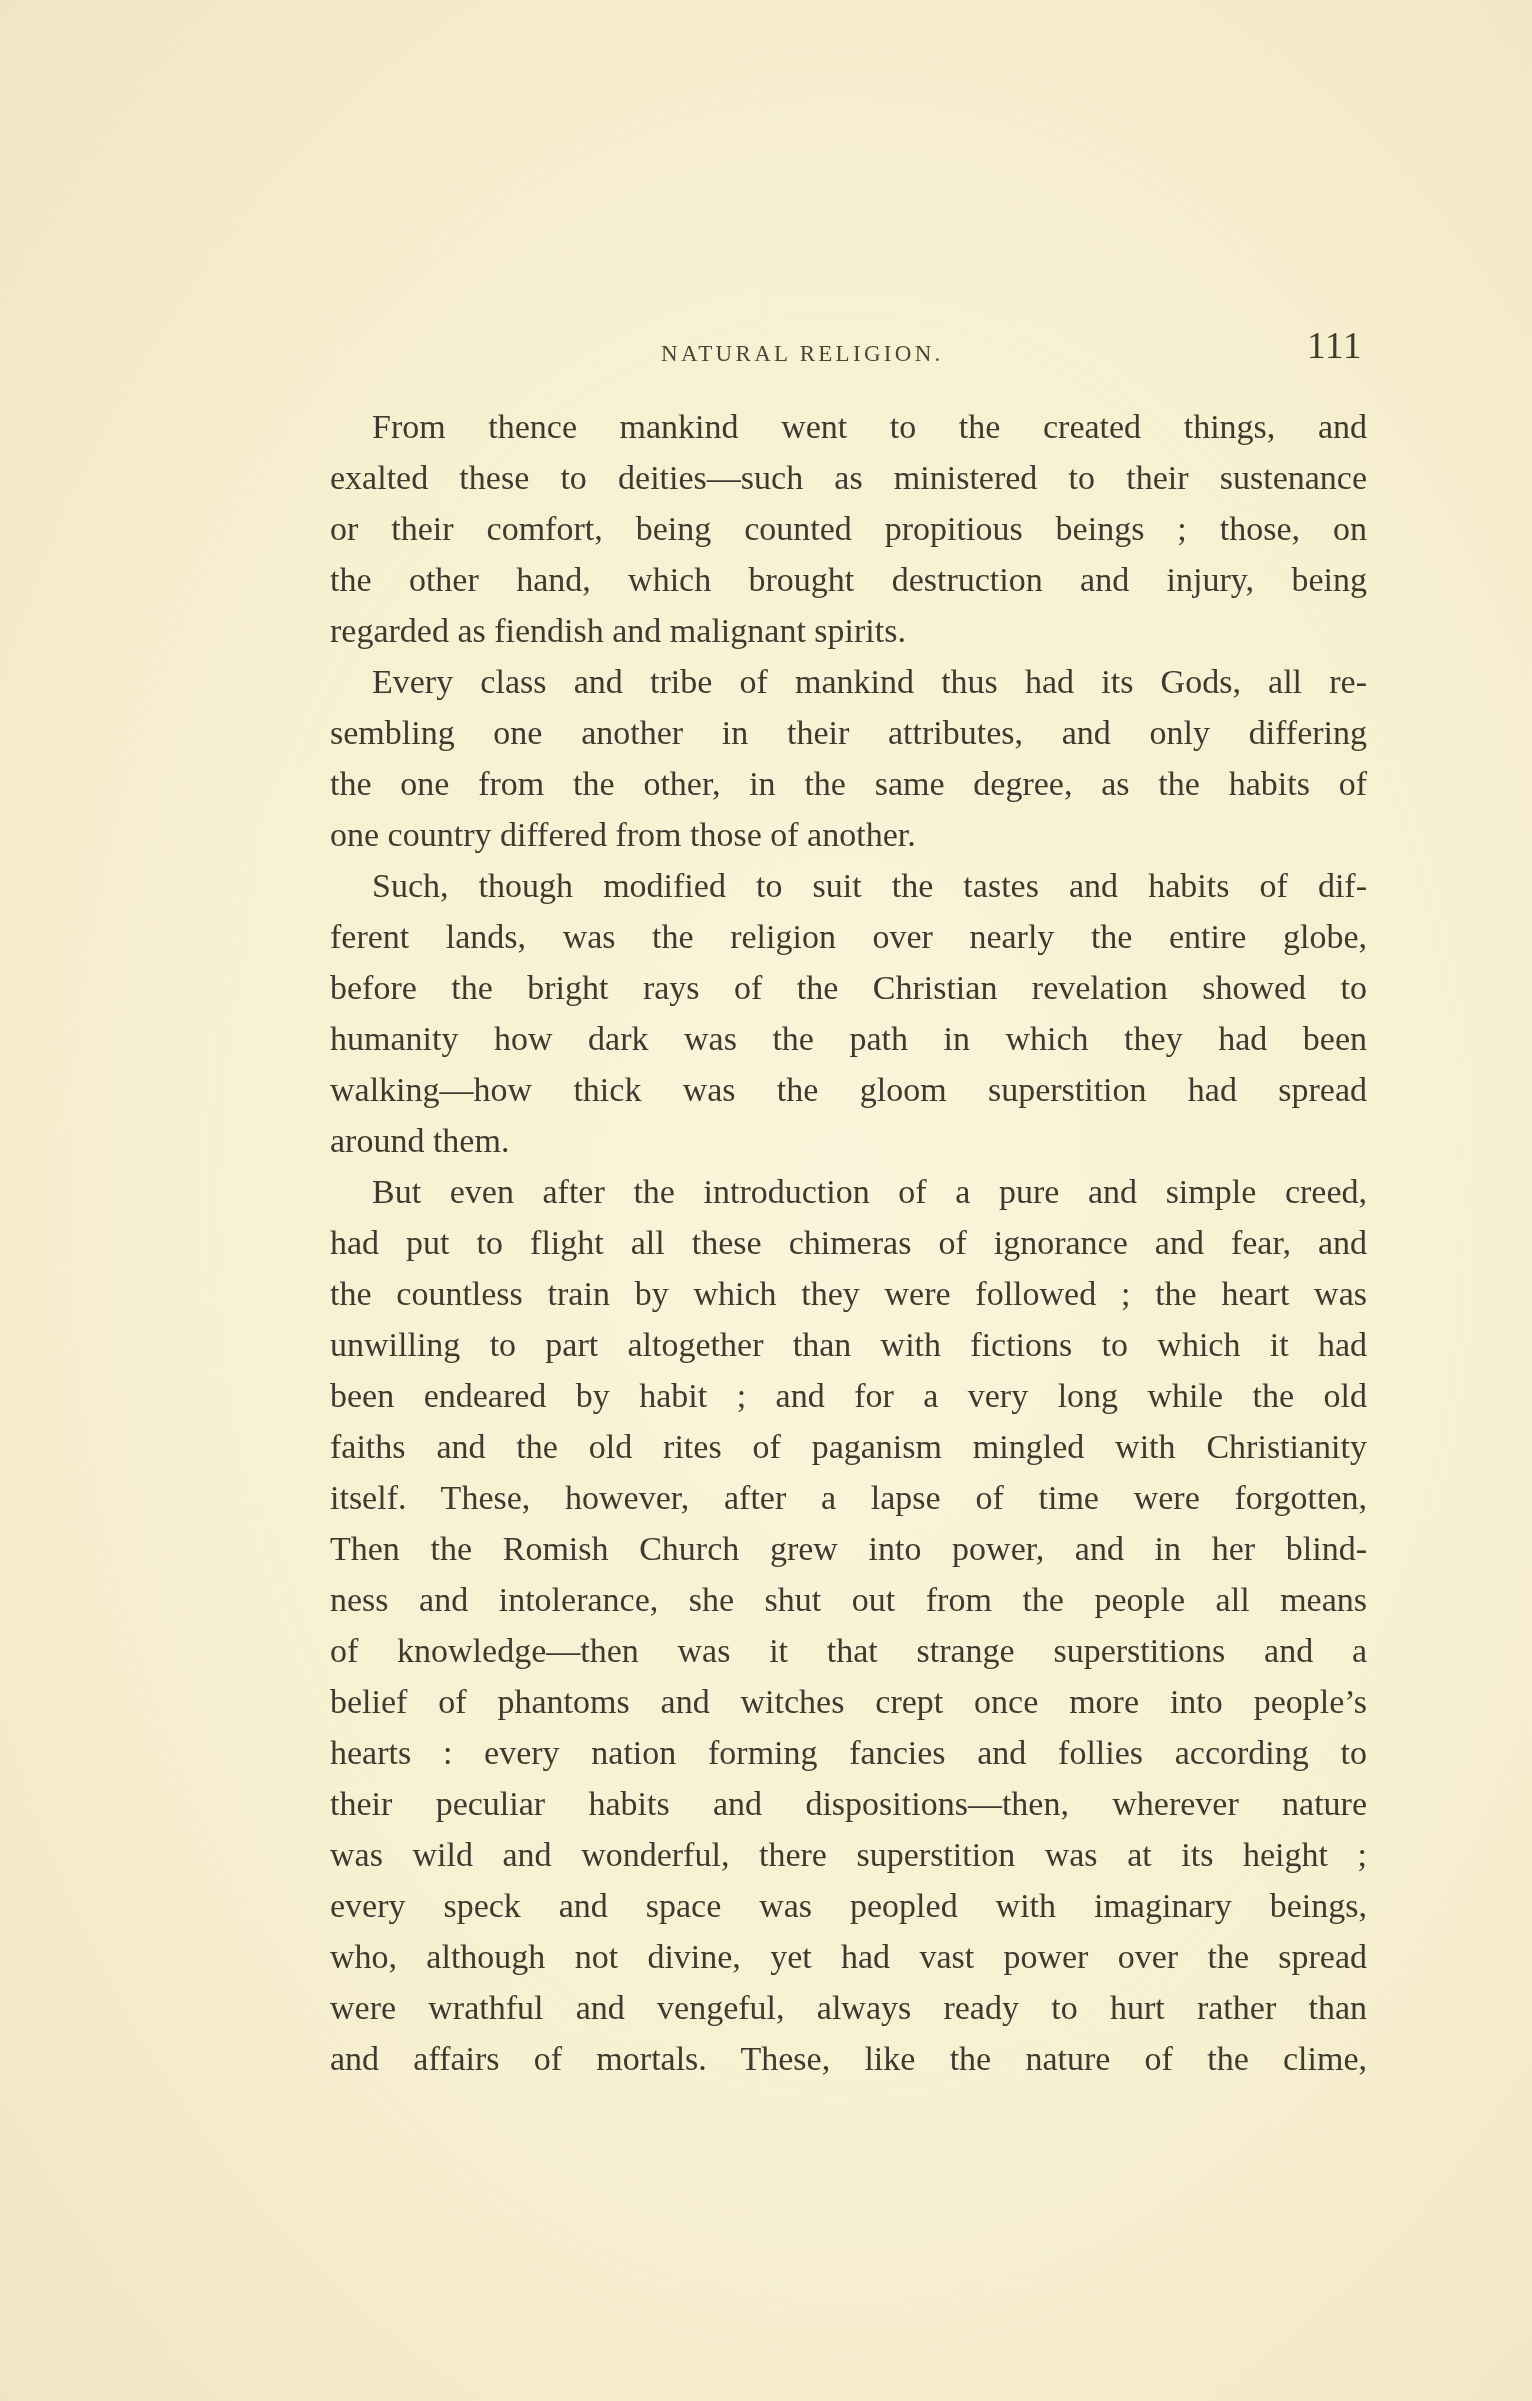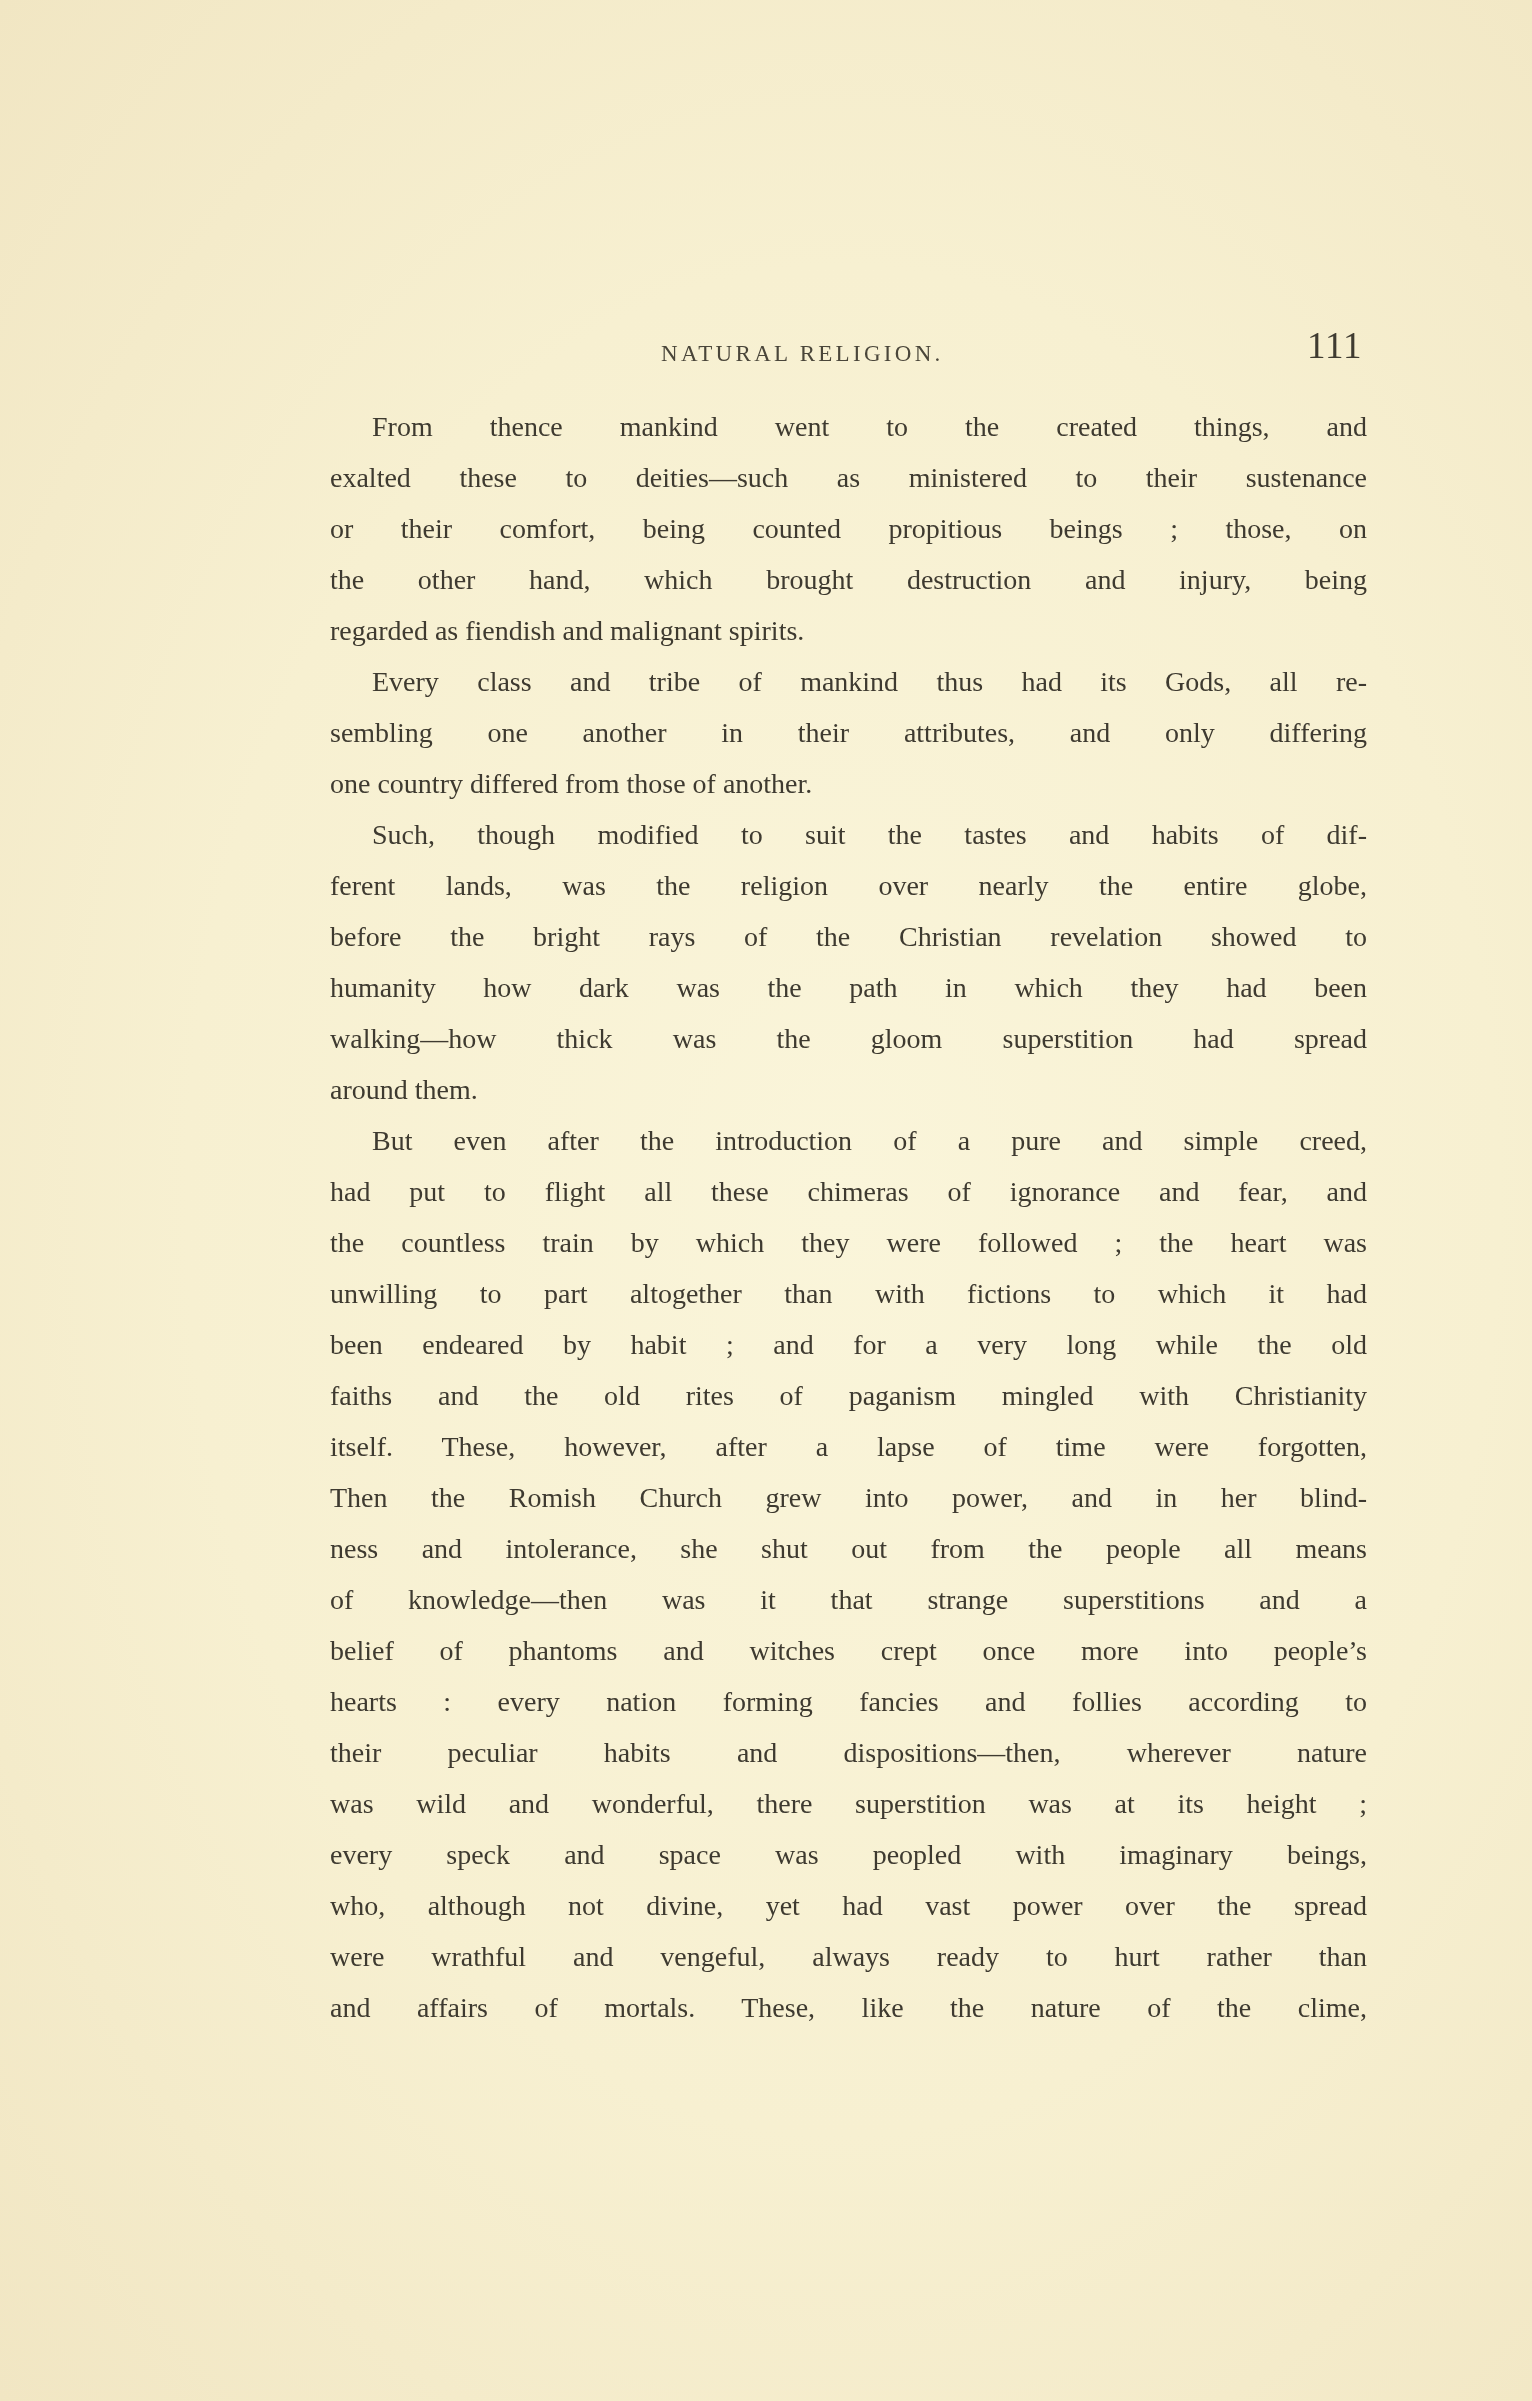--- a/index.html
+++ b/index.html
@@ -44,21 +44,21 @@
   .text-block {
     position: absolute;
     left: 330px;
     top: 401px;
     width: 1037px;
   }
   .line {
     display: block;
     height: 51px;
     line-height: 51px;
-    font-size: 28px;
+    font-size: 34px;
     white-space: nowrap;
     text-align: justify;
     text-align-last: justify;
     word-spacing: 0px;
     overflow: visible;
   }
   .line.indent {
     padding-left: 42px;
   }
   .line.last {
@@ -86,20 +86,21 @@
       <span class="line indent">From thence mankind went to the created things, and</span>
       <span class="line">exalted these to deities—such as ministered to their sustenance</span>
       <span class="line">or their comfort, being counted propitious beings ; those, on</span>
       <span class="line">the other hand, which brought destruction and injury, being</span>
       <span class="line last">regarded as fiendish and malignant spirits.</span>
     </div>
 
     <div class="paragraph">
       <span class="line indent">Every class and tribe of mankind thus had its Gods, all re-</span>
       <span class="line">sembling one another in their attributes, and only differing</span>
+      <span class="line">the one from the other, in the same degree, as the habits of</span>
       <span class="line last">one country differed from those of another.</span>
     </div>
 
     <div class="paragraph">
       <span class="line indent">Such, though modified to suit the tastes and habits of dif-</span>
       <span class="line">ferent lands, was the religion over nearly the entire globe,</span>
       <span class="line">before the bright rays of the Christian revelation showed to</span>
       <span class="line">humanity how dark was the path in which they had been</span>
       <span class="line">walking—how thick was the gloom superstition had spread</span>
       <span class="line last">around them.</span>

